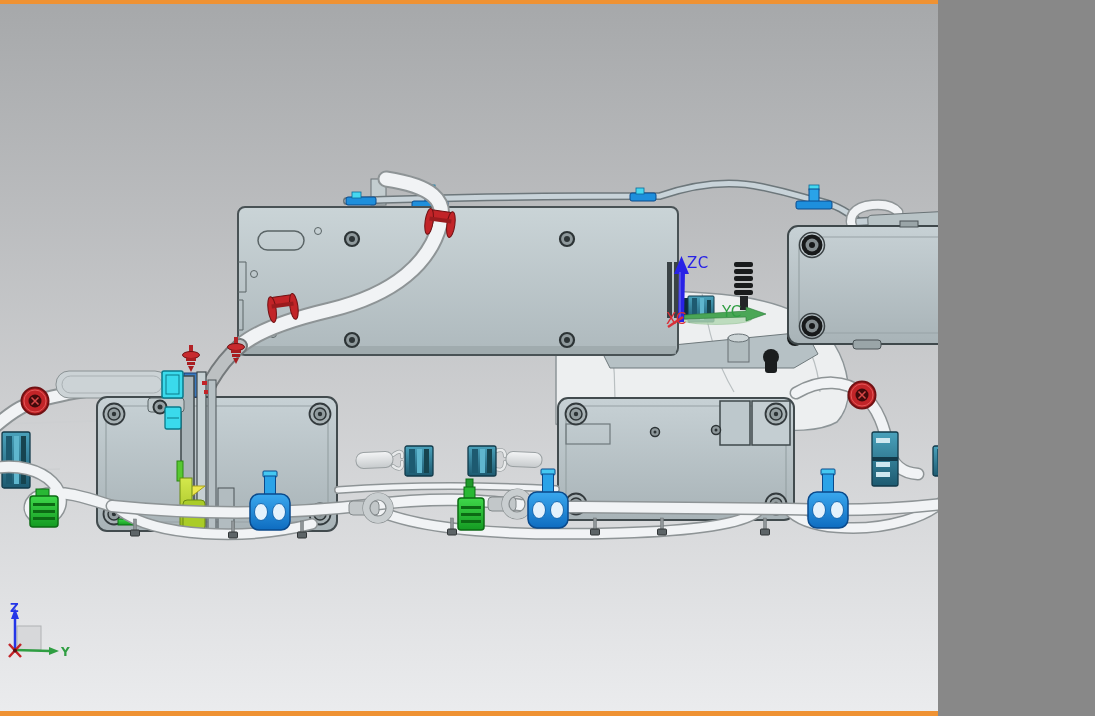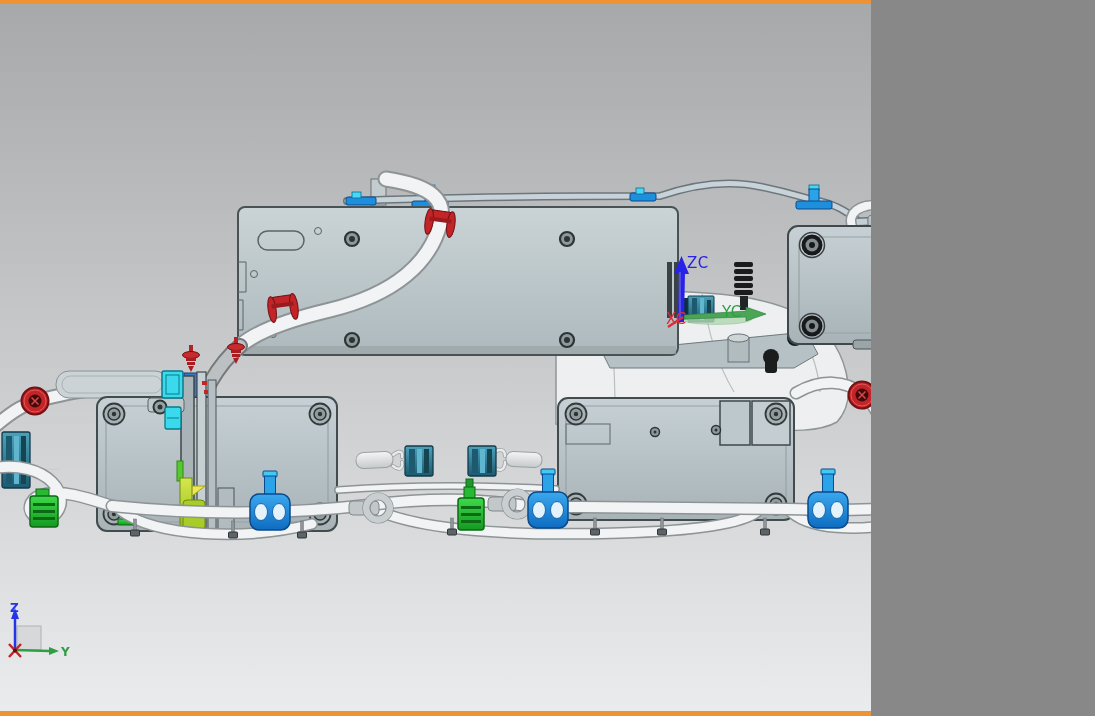--- a/index.html
+++ b/index.html
@@ -1,16 +1,16 @@
 <!DOCTYPE html>
 <html><head>
 <meta charset="utf-8">
 <style>
   html,body{margin:0;padding:0;background:#888;}
-  .stage{position:relative;width:871px;height:716px;overflow:hidden;font-family:"DejaVu Sans",sans-serif;}
+  .stage{position:relative;width:938px;height:716px;overflow:hidden;font-family:"DejaVu Sans",sans-serif;}
   svg{position:absolute;left:0;top:0;display:block;}
   .to{fill:none;stroke:#8e9496;stroke-linecap:round;stroke-linejoin:round}
   .ti{fill:none;stroke:#f1f3f5;stroke-linecap:round;stroke-linejoin:round}
   .tgo{fill:none;stroke:#74797b;stroke-linecap:round;stroke-linejoin:round}
   .tgi{fill:none;stroke:#bcc0c2;stroke-linecap:round;stroke-linejoin:round}
   .ro{fill:none;stroke:#6d777b;stroke-linecap:round}
   .ri{fill:none;stroke:#c8d3d9;stroke-linecap:round}
   .wo{fill:none;stroke:#9aa0a2;stroke-linecap:round}
   .wi{fill:none;stroke:#e8eaeb;stroke-linecap:round}
   .axis-label{font-size:15px;letter-spacing:.5px}

